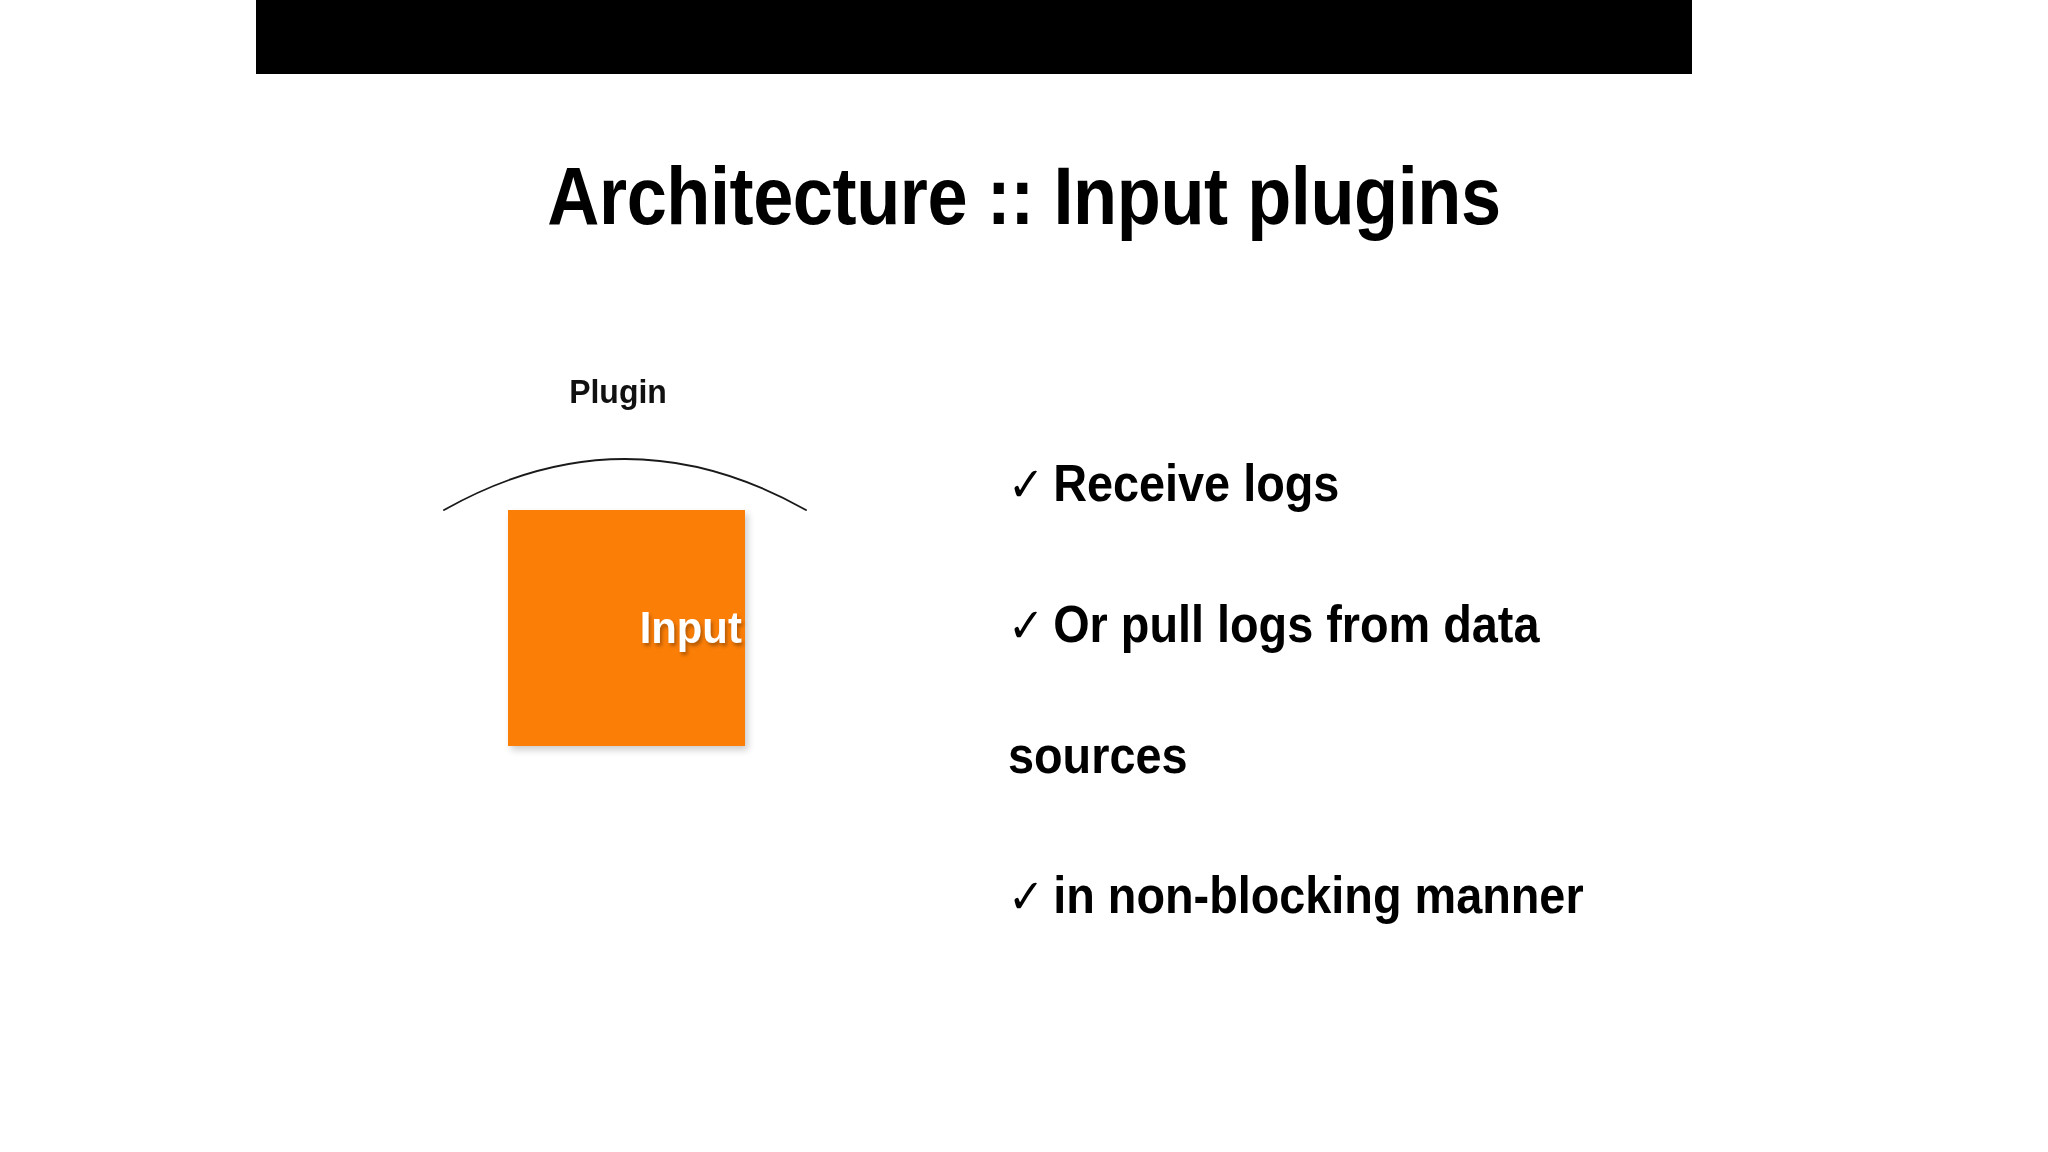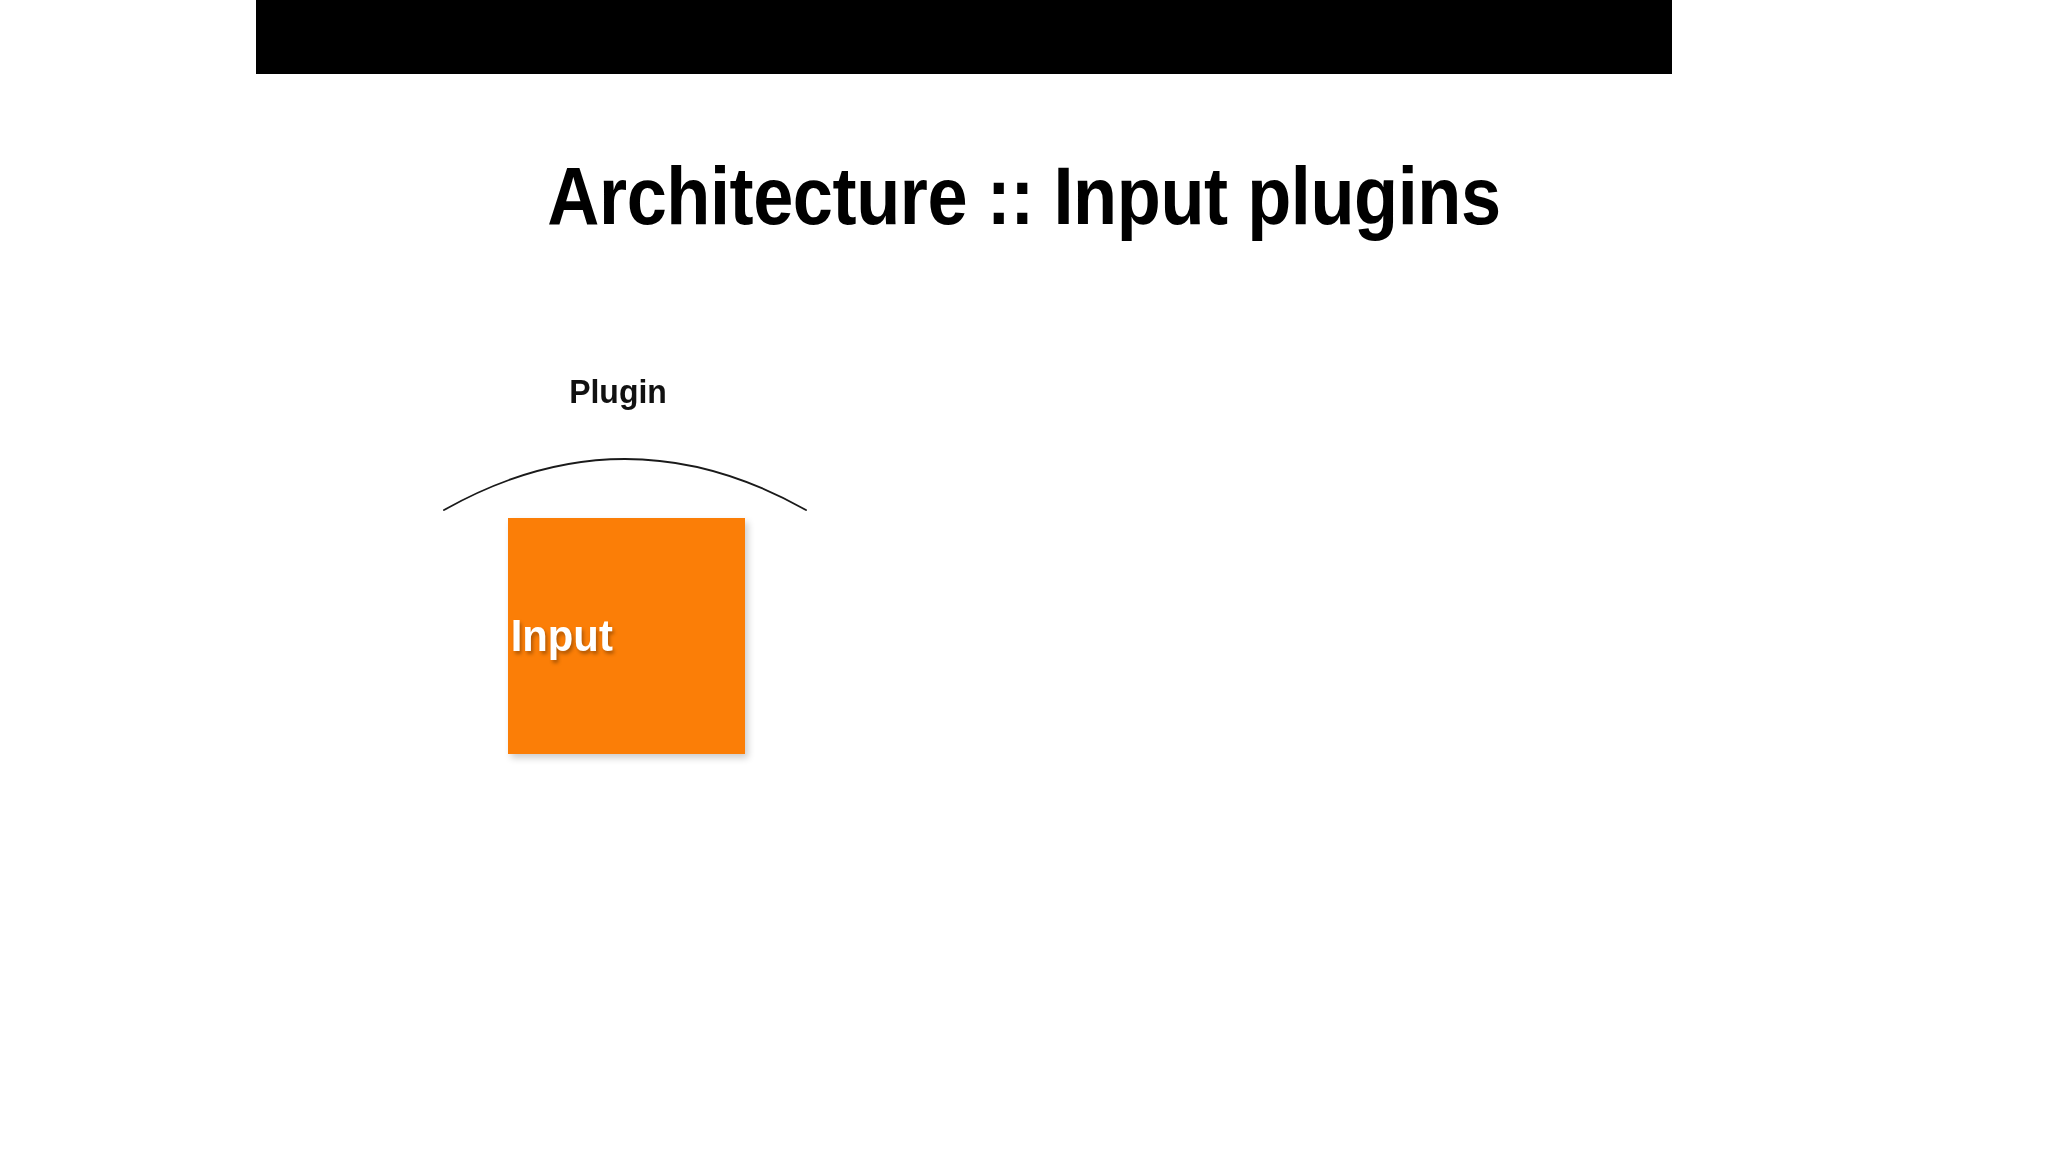--- a/index.html
+++ b/index.html
@@ -11,20 +11,21 @@
   body {
     font-family: "Liberation Sans", sans-serif;
     -webkit-font-smoothing: antialiased;
   }
   #slide {
     position: relative;
     width: 1672px;
     height: 1152px;
     background: #ffffff;
     overflow: hidden;
+    padding-left: 20px;
   }
 
   
   #top-banner {
     position: absolute;
     left: 256px;
     top: 0px;
     width: 1536px;
     height: 74px;
     background: #000000;
@@ -77,28 +78,28 @@
     left: 10px;
     top: 56px;
     width: 370px;
     height: 90px;
     overflow: visible;
   }
 
   #input-box {
     position: absolute;
     left: 78px;
-    top: 148px;
+    top: 140px;
     width: 237px;
     height: 236px;
     background: #fb7e07;
     box-shadow: 3px 4px 7px rgba(0,0,0,0.20);
     display: flex;
     align-items: center;
-    justify-content: flex-start;
+    justify-content: flex-end;
   }
   #input-box-label {
     font-family: "Liberation Sans", sans-serif;
     font-weight: bold;
     font-size: 44px;
     line-height: 50px;
     color: #ffffff;
     text-shadow: 2px 3px 4px rgba(0,0,0,0.30);
     transform: scaleX(0.95);
   }
@@ -172,14 +173,30 @@
       <path d="M 4 84 Q 185 -18 366 84" fill="none" stroke="#1a1a1a" stroke-width="1.8" stroke-linecap="round"></path>
     </svg>
 
     <div id="input-box">
       <span id="input-box-label">Input</span>
     </div>
 
 
   </div>
 
+  <div id="features">
+
+    <div class="feature-item">
+      <span class="feature-check">✓</span><span>Receive logs</span>
+    </div>
+
+    <div class="feature-item">
+      <span class="feature-check">✓</span><span>Or pull logs from data</span>
+      <span class="feature-wrap">sources</span>
+    </div>
+
+    <div class="feature-item">
+      <span class="feature-check">✓</span><span>in non-blocking manner</span>
+    </div>
+
+  </div>
 
 </div>
 
 </body></html>

